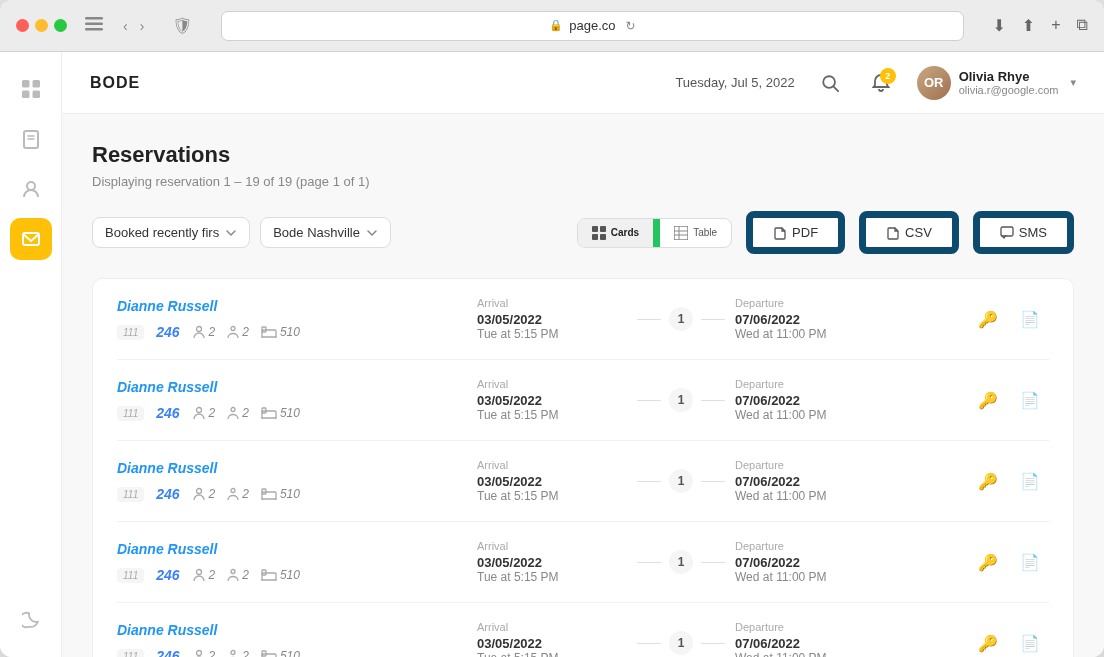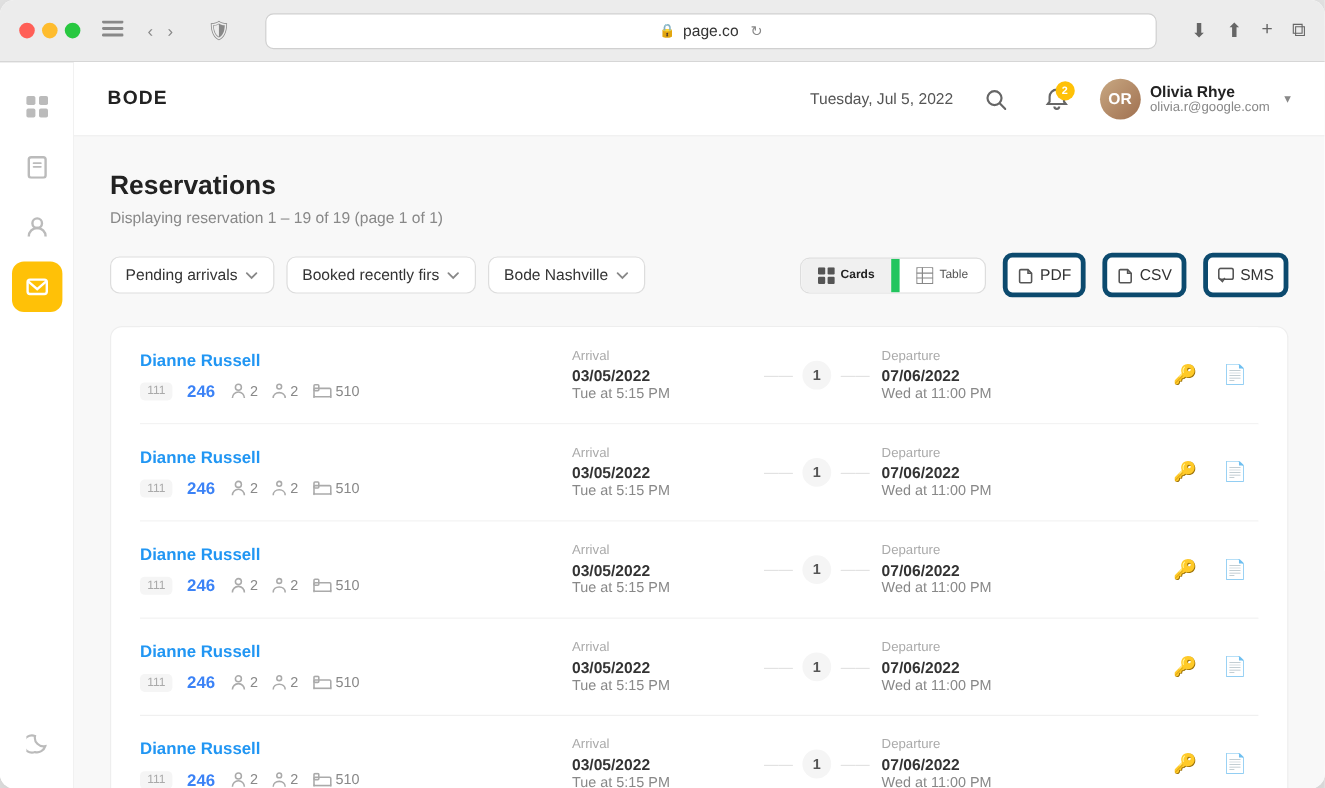--- a/index.html
+++ b/index.html
@@ -51,26 +51,26 @@
     .page-subtitle { font-size: 13px; color: #888; margin-bottom: 22px; }
 
     
     .toolbar { display: flex; align-items: center; gap: 10px; margin-bottom: 24px; }
     .filter-btn { display: flex; align-items: center; gap: 6px; border: 1px solid #ddd; border-radius: 8px; padding: 7px 12px; background: #fff; font-size: 13px; color: #333; cursor: pointer; white-space: nowrap; }
     .filter-btn svg { width: 12px; height: 12px; color: #888; }
     .view-toggle { margin-left: auto; display: flex; border: 1px solid #ddd; border-radius: 8px; overflow: hidden; background: #fff; }
     .view-btn { display: flex; align-items: center; gap: 5px; padding: 7px 14px; font-size: 10px; color: #555; cursor: pointer; border: none; background: transparent; }
     .view-btn.active { background: #f0f0f0; font-weight: 600; color: #222; }
     .view-btn + .view-btn { border-left: 7px solid #22c55e; }
-    .action-btn { display: flex; align-items: center; gap: 5px; border: 4px solid #0c4a6e; border-radius: 8px; padding: 7px 8px; background: #fff; font-size: 13px; color: #333; cursor: pointer; margin-left: 4px; }
+    .action-btn { display: flex; align-items: center; gap: 5px; border: 7px solid #0c4a6e; border-radius: 8px; padding: 7px 20px; background: #fff; font-size: 13px; color: #333; cursor: pointer; margin-left: 4px; }
 
     
     .reservation-row { background: #fff; border-bottom: 1px solid #f0f0f0; padding: 18px 0; display: flex; align-items: center; gap: 0; }
     .reservation-row:last-child { border-bottom: none; }
-    .row-left { min-width: 360px; padding-left: 0; }
+    .row-left { min-width: 360px; padding-left: 0; font-style: italic; }
     .guest-name { font-size: 14px; font-weight: 600; color: #2196F3; cursor: pointer; margin-bottom: 10px; }
     .room-info { display: flex; align-items: center; gap: 12px; }
     .room-tag { font-size: 11px; color: #aaa; background: #f5f5f5; border-radius: 4px; padding: 2px 6px; }
     .room-num { font-size: 14px; font-weight: 600; color: #3b82f6; }
     .room-detail { display: flex; align-items: center; gap: 3px; font-size: 12px; color: #888; }
     .row-dates { flex: 1; display: flex; align-items: flex-end; gap: 0; }
     .date-block { min-width: 150px; }
     .date-label { font-size: 11px; color: #aaa; margin-bottom: 3px; }
     .date-value { font-size: 13px; font-weight: 600; color: #333; }
     .date-time { font-size: 12px; color: #888; }
@@ -184,26 +184,20 @@
           </div>
         </div>
       </div>
 
       <div class="page-content">
         <h1 class="page-title">Reservations</h1>
         <p class="page-subtitle">Displaying reservation 1 – 19 of 19 (page 1 of 1)</p>
 
         <div class="toolbar">
           <button class="filter-btn">
-            <span>Pending arrivals</span>
-            <svg width="12" height="12" viewBox="0 0 12 12" fill="none">
-                <path d="M2 4l4 4 4-4" stroke="#888" stroke-width="1.5" stroke-linecap="round"></path>
-              </svg>
-          </button>
-          <button class="filter-btn">
             <span>Booked recently firs</span>
             <svg width="12" height="12" viewBox="0 0 12 12" fill="none">
                 <path d="M2 4l4 4 4-4" stroke="#888" stroke-width="1.5" stroke-linecap="round"></path>
               </svg>
           </button>
           <button class="filter-btn">
             <span>Bode Nashville</span>
             <svg width="12" height="12" viewBox="0 0 12 12" fill="none">
                 <path d="M2 4l4 4 4-4" stroke="#888" stroke-width="1.5" stroke-linecap="round"></path>
               </svg>

